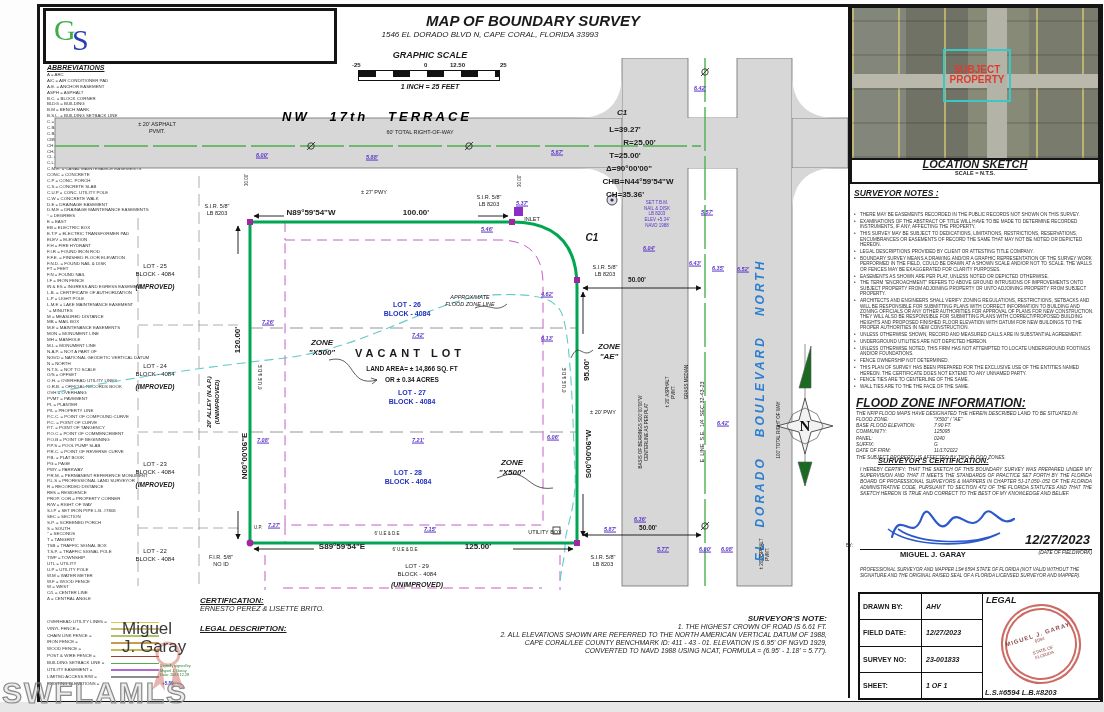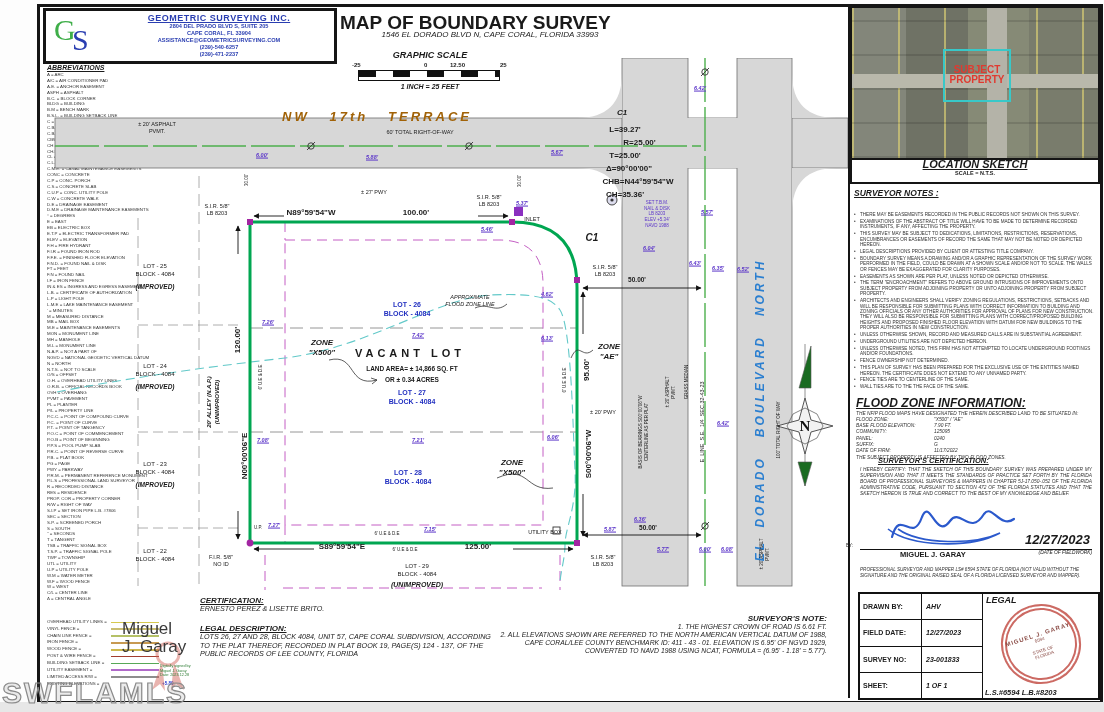--- a/index.html
+++ b/index.html
@@ -10,21 +10,21 @@
   .bottom-strip{position:absolute;left:0;top:702px;width:1104px;height:10px;background:#e7e7e7;}
   
   .hdr-box{position:absolute;left:43px;top:8px;width:288px;height:50px;border:3px solid #151515;display:flex;}
   .logo{width:58px;position:relative;}
   .logo .g{position:absolute;left:8px;top:2px;font-family:"Liberation Serif",serif;font-size:30px;color:#3fae49;}
   .logo .s{position:absolute;left:26px;top:12px;font-family:"Liberation Serif",serif;font-size:30px;color:#2a3eb1;}
   .hdr-txt{flex:1;text-align:center;color:#2a3eb1;padding-top:2px;}
   .hdr-name{font-size:9px;font-weight:bold;text-decoration:underline;letter-spacing:.5px;}
   .hdr-line{font-size:5.6px;font-weight:bold;line-height:1.25;}
   
-  .title{position:absolute;left:340px;top:12px;width:300px;text-align:left;font-size:19px;font-weight:bold;}
+  .title{position:absolute;left:340px;top:12px;width:300px;text-align:right;font-size:15px;font-weight:bold;font-style:italic;}
   .addr{position:absolute;left:340px;top:30px;width:300px;text-align:center;font-size:8px;font-style:italic;}
   .gscale-t{position:absolute;left:355px;top:50px;width:150px;text-align:center;font-size:9px;font-weight:bold;font-style:italic;}
   .ticks{position:absolute;left:352px;top:62px;width:160px;font-size:6px;font-weight:bold;}
   .ticks span{position:absolute;}
   .sbar{position:absolute;left:358px;top:70px;width:140px;height:7px;border:1px solid #111;
         background:repeating-linear-gradient(90deg,#111 0 17px,#fff 17px 34px);}
   .sbar2{position:absolute;left:358px;top:77px;width:140px;height:3px;border:1px solid #111;border-top:none;background:#fff;}
   .snote{position:absolute;left:355px;top:83px;width:150px;text-align:center;font-size:7px;font-weight:bold;font-style:italic;}
   
   .rcol{position:absolute;left:848px;top:4px;width:249px;height:694px;border-left:2px solid #151515;}
@@ -99,42 +99,34 @@
   
   .map{position:absolute;left:37px;top:58px;width:811px;height:540px;}
   .L{position:absolute;transform:translate(-50%,-50%);white-space:pre;text-align:center;font-size:6px;line-height:1.25;color:#1a1a1a;z-index:5;}
   .R{transform:translate(-50%,-50%) rotate(-90deg);}
   .E{color:#5b35c9;font-style:italic;font-weight:bold;font-size:5.5px;text-decoration:underline;}
   .D{font-weight:bold;font-size:8px;}
   .B{color:#2230c0;font-weight:bold;font-size:7px;}
   .S{font-size:5.5px;}
   .T{font-size:4.5px;}
   .IT{font-style:italic;}
-  .street{color:#a16207;font-weight:bold;font-style:italic;font-size:13px;letter-spacing:3px;}
+  .street{color:#000000;font-weight:bold;font-style:italic;font-size:13px;letter-spacing:3px;}
   .street-v{color:#2b7fd0;font-weight:bold;font-style:italic;font-size:12px;letter-spacing:3px;}
   .purp{color:#5b35c9;}
 </style>
 </head>
 <body>
 
 <div class="frame"></div>
 <div class="bottom-strip"></div>
 
 <div class="hdr-box">
   <div class="logo">
     <span class="g">G</span>
     <span class="s">S</span>
-  </div>
-  <div class="hdr-txt">
-    <div class="hdr-name">GEOMETRIC SURVEYING INC.</div>
-    <div class="hdr-line">2804 DEL PRADO BLVD S, SUITE 205</div>
-    <div class="hdr-line">CAPE CORAL, FL 33904</div>
-    <div class="hdr-line">ASSISTANCE@GEOMETRICSURVEYING.COM</div>
-    <div class="hdr-line">(239)-540-6257</div>
-    <div class="hdr-line">(239)-471-2237</div>
   </div>
 </div>
 
 <div class="title">MAP OF BOUNDARY SURVEY</div>
 <div class="addr">1546 EL DORADO BLVD N, CAPE CORAL, FLORIDA 33993</div>
 <div class="gscale-t">GRAPHIC SCALE</div>
 <div class="ticks">
   <span style="left:0">-25</span>
   <span style="left:72px">0</span>
   <span style="left:98px">12.50</span>
@@ -420,21 +412,20 @@
 <div class="dsign" style="white-space:pre">Digitally signed by
 Miguel J. Garay
 Date: 2023.12.28</div>
 
 <div class="abs" style="left:200px;top:596px;width:300px;">
   <div class="bt-hd">CERTIFICATION:</div>
   <div class="bt-tx">ERNESTO PEREZ &amp; LISETTE BRITO.</div>
 </div>
 <div class="abs" style="left:200px;top:624px;width:300px;">
   <div class="bt-hd">LEGAL DESCRIPTION:</div>
-  <div class="bt-tx">LOTS 26, 27 AND 28, BLOCK 4084, UNIT 57, CAPE CORAL SUBDIVISION, ACCORDING TO THE PLAT THEREOF, RECORDED IN PLAT BOOK 19, PAGE(S) 124 - 137, OF THE PUBLIC RECORDS OF LEE COUNTY, FLORIDA</div>
 </div>
 <div class="abs" style="left:497px;top:614px;width:330px;text-align:right;">
   <div class="bt-hd" style="text-decoration:none;">SURVEYOR'S  NOTE:</div>
   <div class="bt-tx" style="font-size:6.8px;">1. THE HIGHEST CROWN OF ROAD IS  6.61 FT.</div>
   <div class="bt-tx" style="font-size:6.8px;">2.  ALL ELEVATIONS SHOWN ARE REFERRED TO THE NORTH AMERICAN VERTICAL DATUM OF 1988, CAPE CORAL/LEE COUNTY BENCHMARK ID: 411 - 43  - 01. ELEVATION IS  6.95' OF NGVD 1929, CONVERTED TO NAVD 1988 USING NCAT, FORMULA = (6.95' - 1.18' = 5.77').</div>
 </div>
 
 <div class="map">
 
 <svg width="811" height="540" viewBox="0 0 811 540" style="position:absolute;left:0;top:0;">

